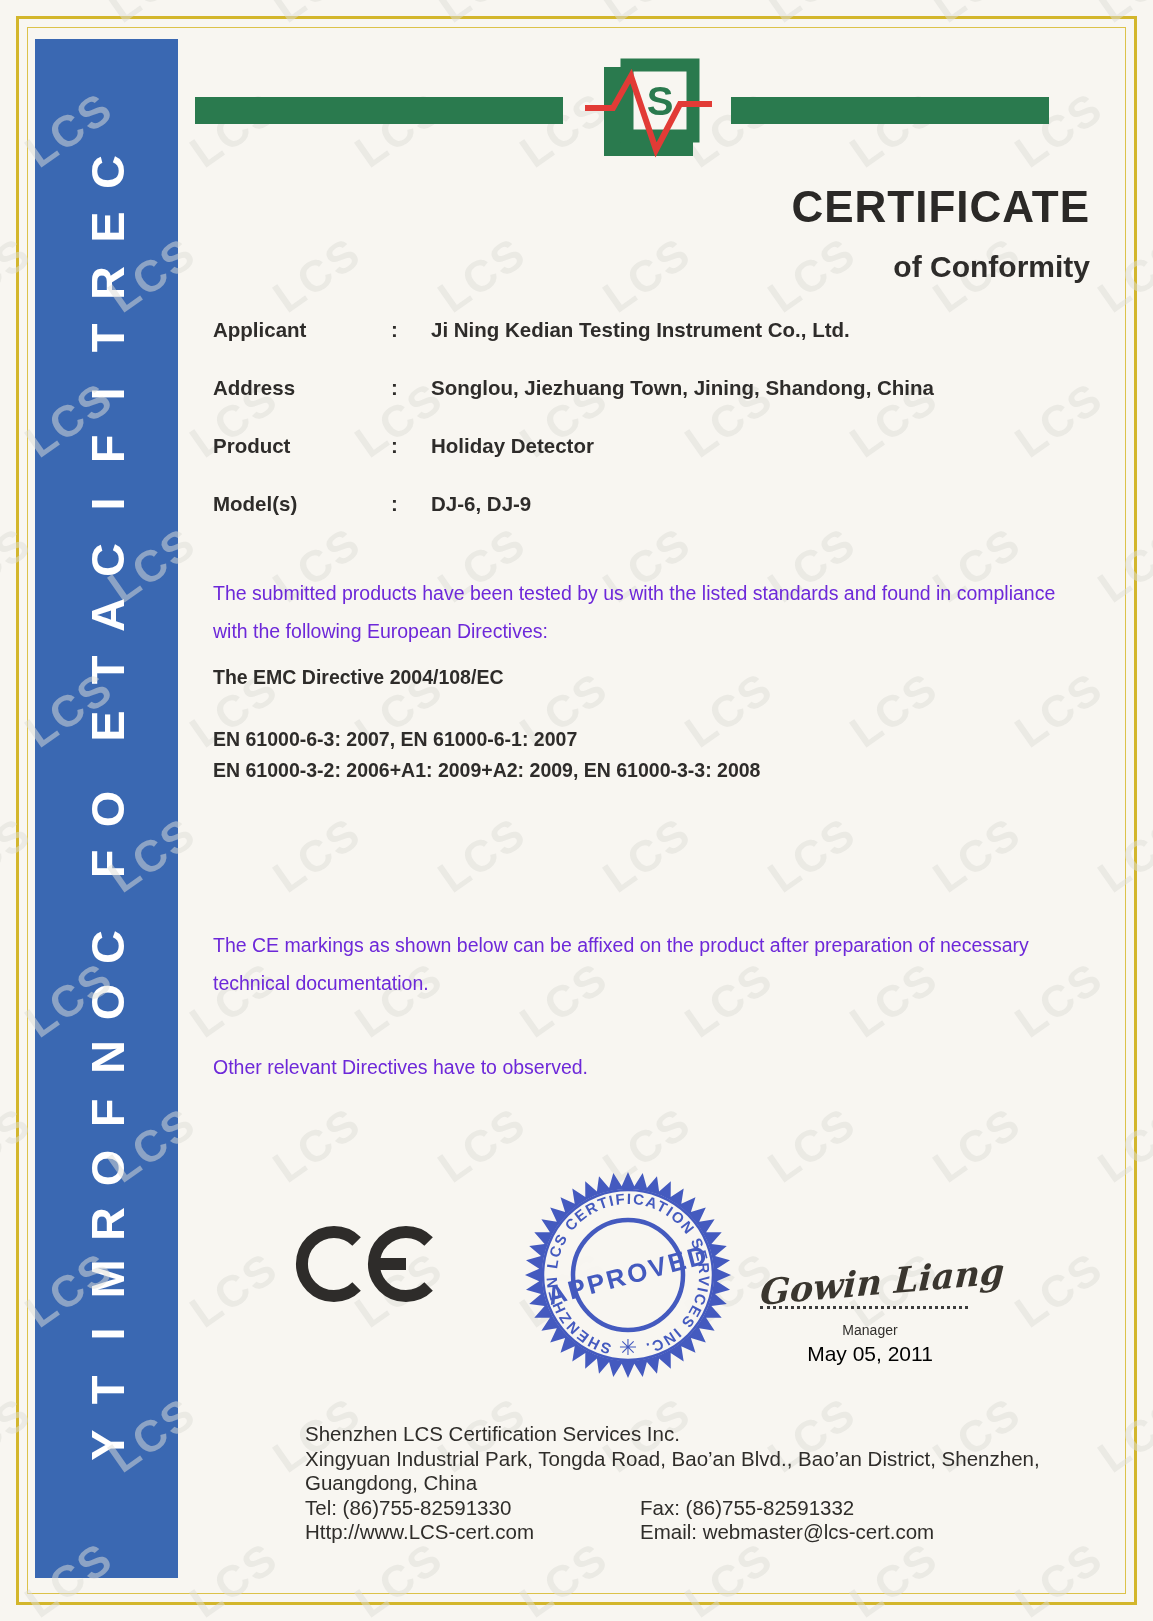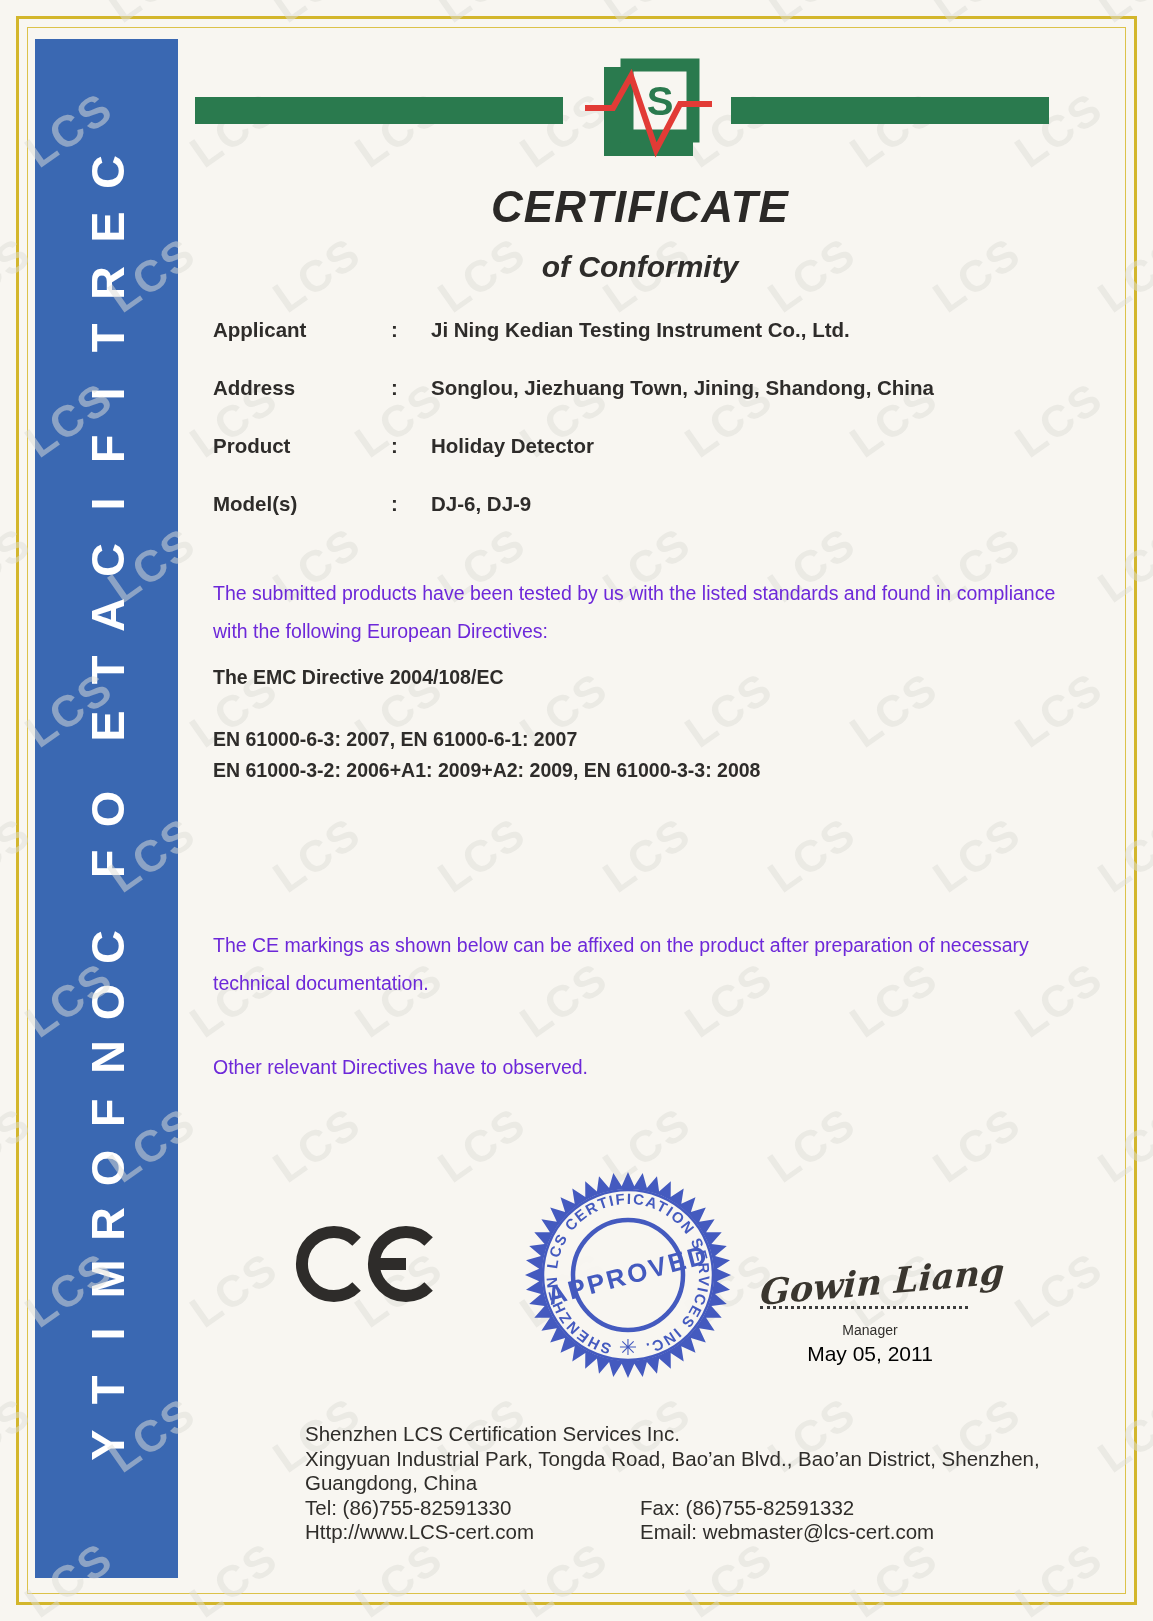--- a/index.html
+++ b/index.html
@@ -37,21 +37,21 @@
     color:rgba(222,222,216,0.5); transform:rotate(-35deg); letter-spacing:2px;}
 
   
   .greenbar{position:absolute; top:97px; height:27px; background:#2a7a4e; z-index:4;}
   .greenbar.left{left:195px; width:368px;}
   .greenbar.right{left:731px; width:318px;}
   .logo-svg{position:absolute; left:575px; top:55px; z-index:4;}
 
   .content{position:absolute; inset:0; z-index:4;}
 
-  .title-block{position:absolute; left:190px; top:182px; width:900px; text-align:center;font-style:italic;}
+  .title-block{position:absolute; left:190px; top:182px; width:900px; text-align:right;}
   .title-main{font-size:44px; font-weight:bold; letter-spacing:1px; color:#2b2927;}
   .title-sub{font-size:30px; font-weight:bold; margin-top:18px;}
   .title-ref{font-size:21px; font-weight:bold; margin-top:9px;}
 
   .fields{position:absolute; left:213px; top:318px; width:860px;}
   .frow{display:flex; height:58px; align-items:flex-start; font-size:20.5px; font-weight:bold;}
   .flabel{width:178px;}
   .fcolon{width:40px;}
   .fvalue{flex:1;}
 

